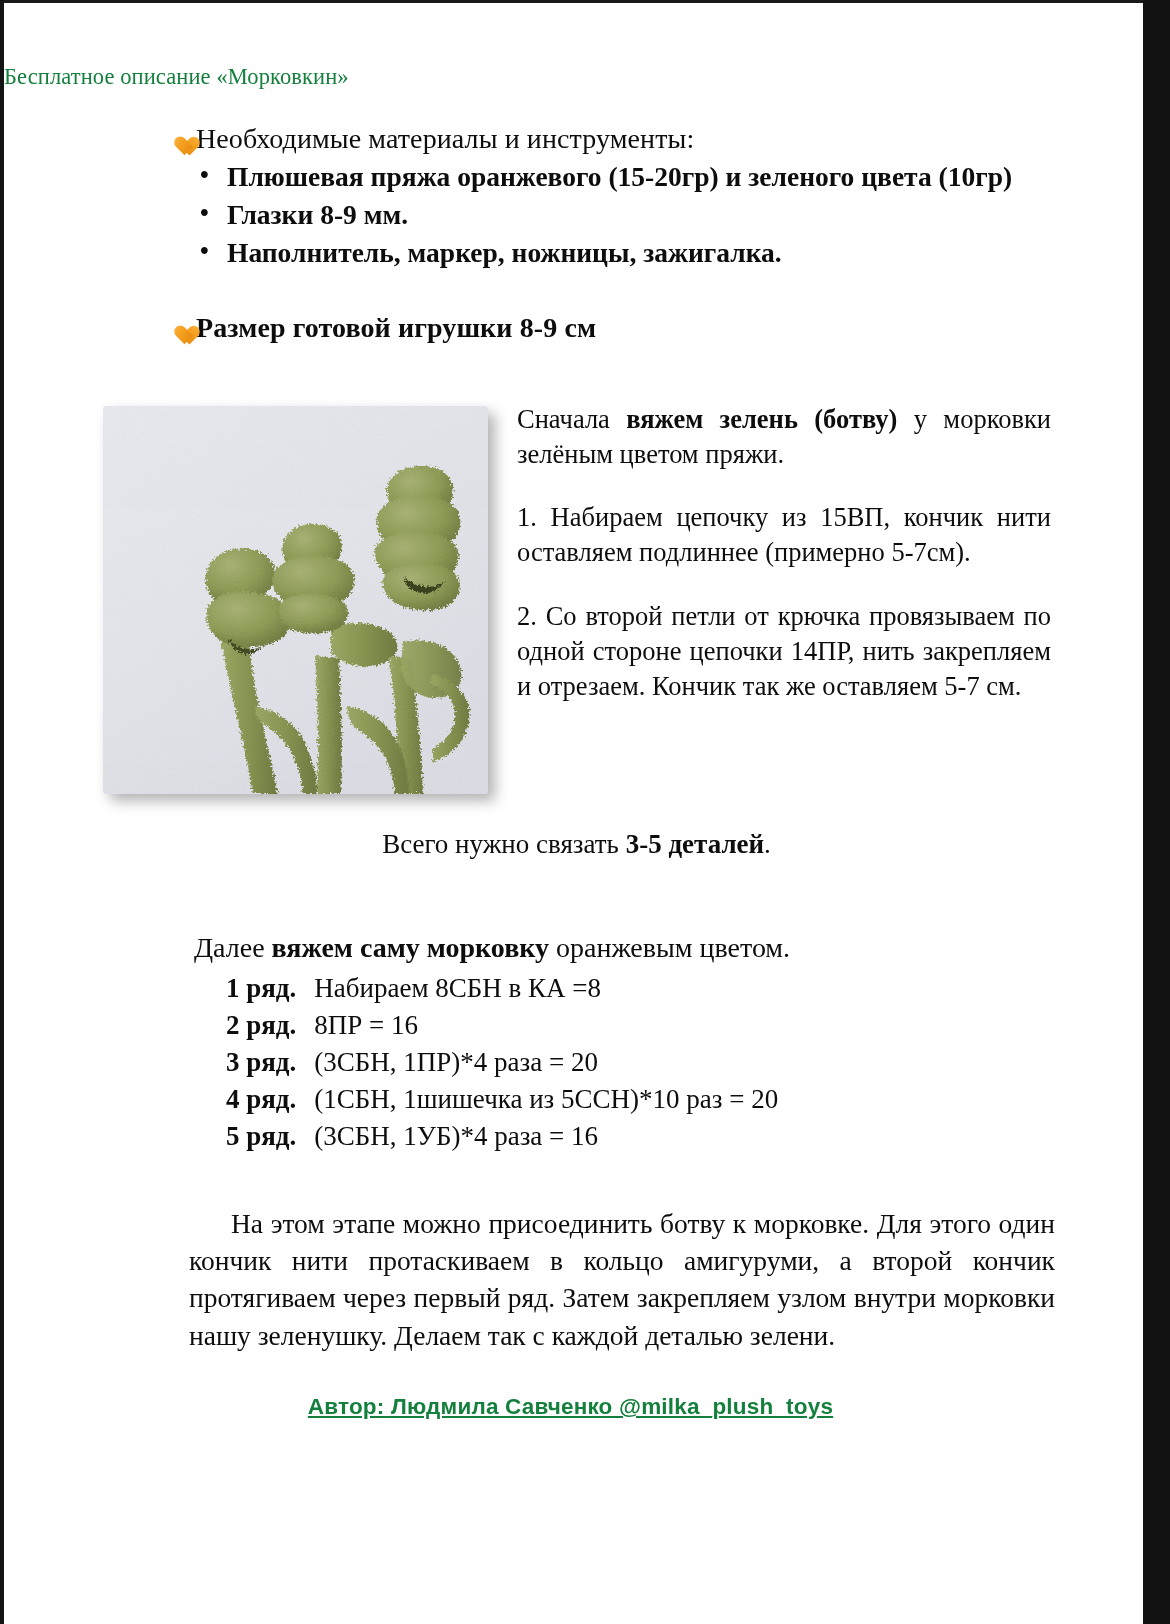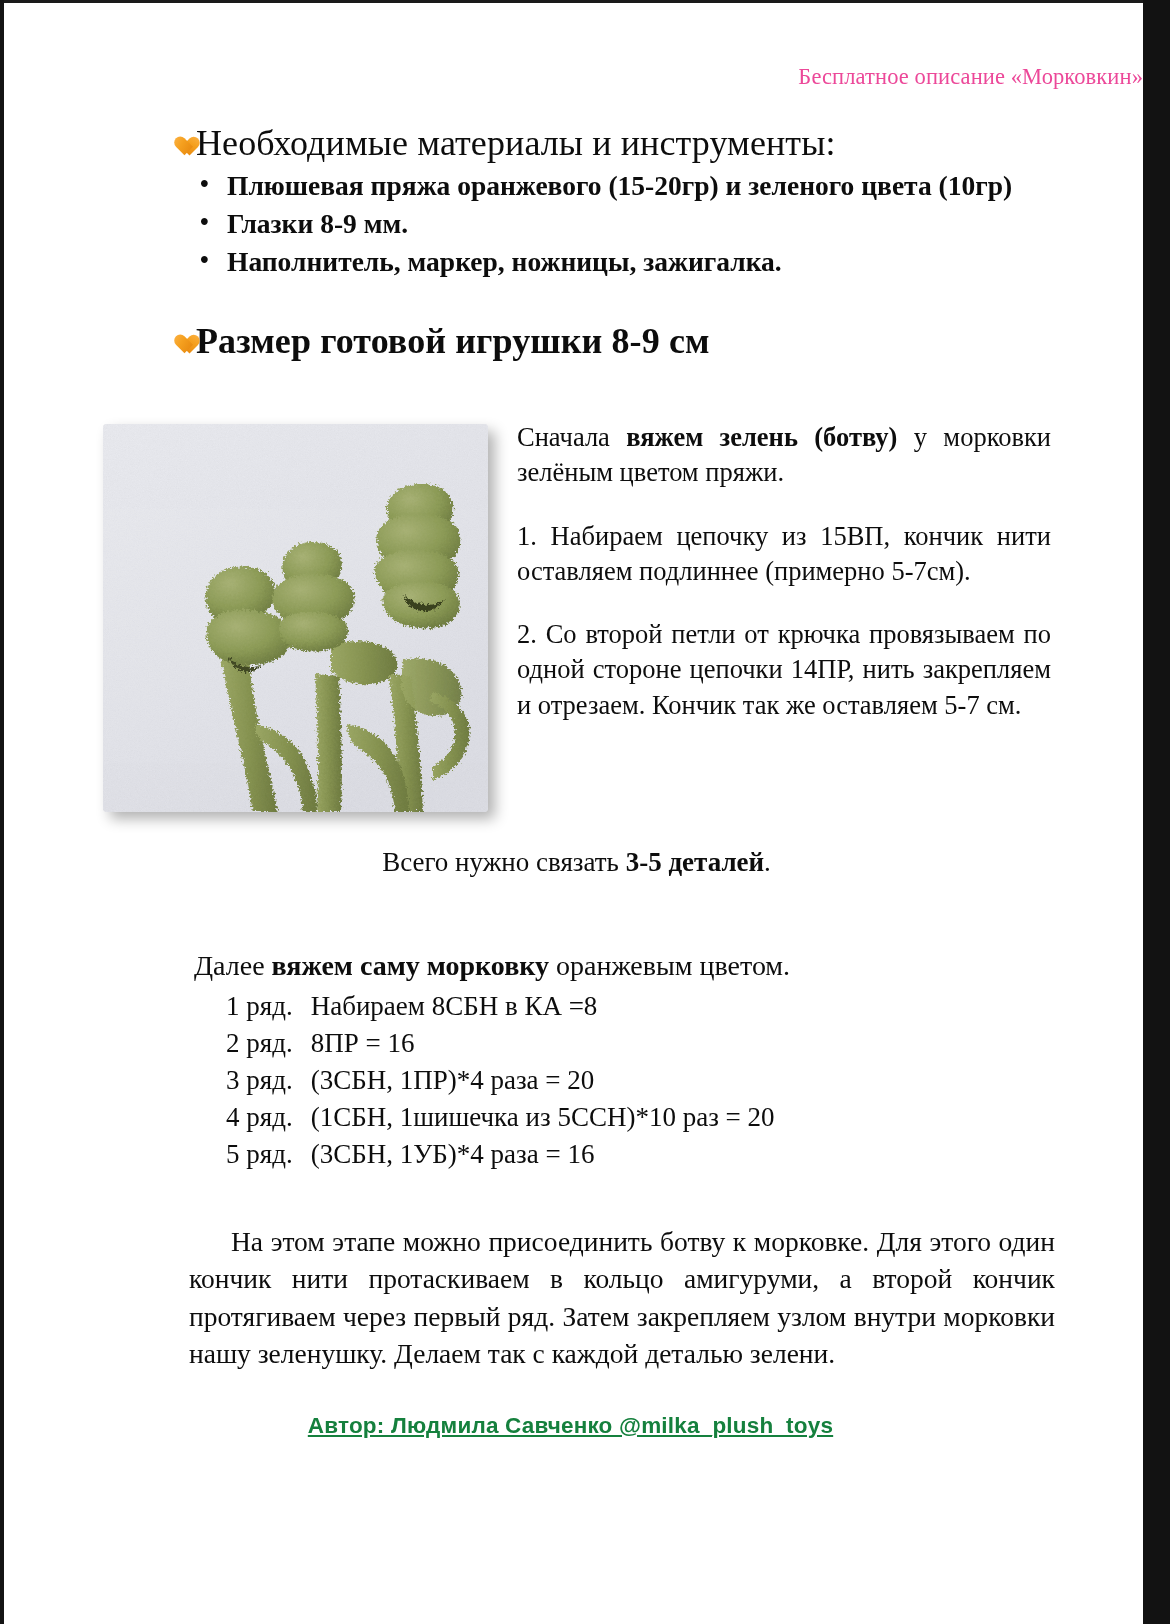--- a/index.html
+++ b/index.html
@@ -40,35 +40,35 @@
     box-sizing: border-box;
   }
 
   .doc {
     position: relative;
     width: 1139px;
     padding: 0;
   }
 
   .doc-header {
-    text-align: right;
-    color: #ec4899;
+    text-align: left;
+    color: #15803d;
     font-size: 22.5px;
     letter-spacing: .1px;
     padding-top: 63px;
     line-height: 1;
   }
 
   .heading-row {
     display: flex;
     align-items: flex-start;
     margin: 34px 0 0 165px;
   }
   .heading-row .htext {
-    font-size: 36px;
+    font-size: 28px;
     line-height: 1.15;
     letter-spacing: .1px;
     text-align: center;
   }
 
   
   .heart {
     position: relative;
     width: 23px; height: 21px;
     flex: 0 0 auto;
@@ -167,21 +167,21 @@
     border-collapse: collapse;
   }
   table.rows td {
     font-size: 27px;
     line-height: 1.37;
     padding: 0;
     vertical-align: baseline;
     white-space: nowrap;
   }
   table.rows td.rlabel {
-    font-weight: normal;
+    font-weight: bold;
     padding-right: 18px;
   }
 
   .closing {
     margin: 50px 0 0 185px;
     width: 866px;
     font-size: 27.5px;
     line-height: 1.36;
     text-align: justify;
   }

